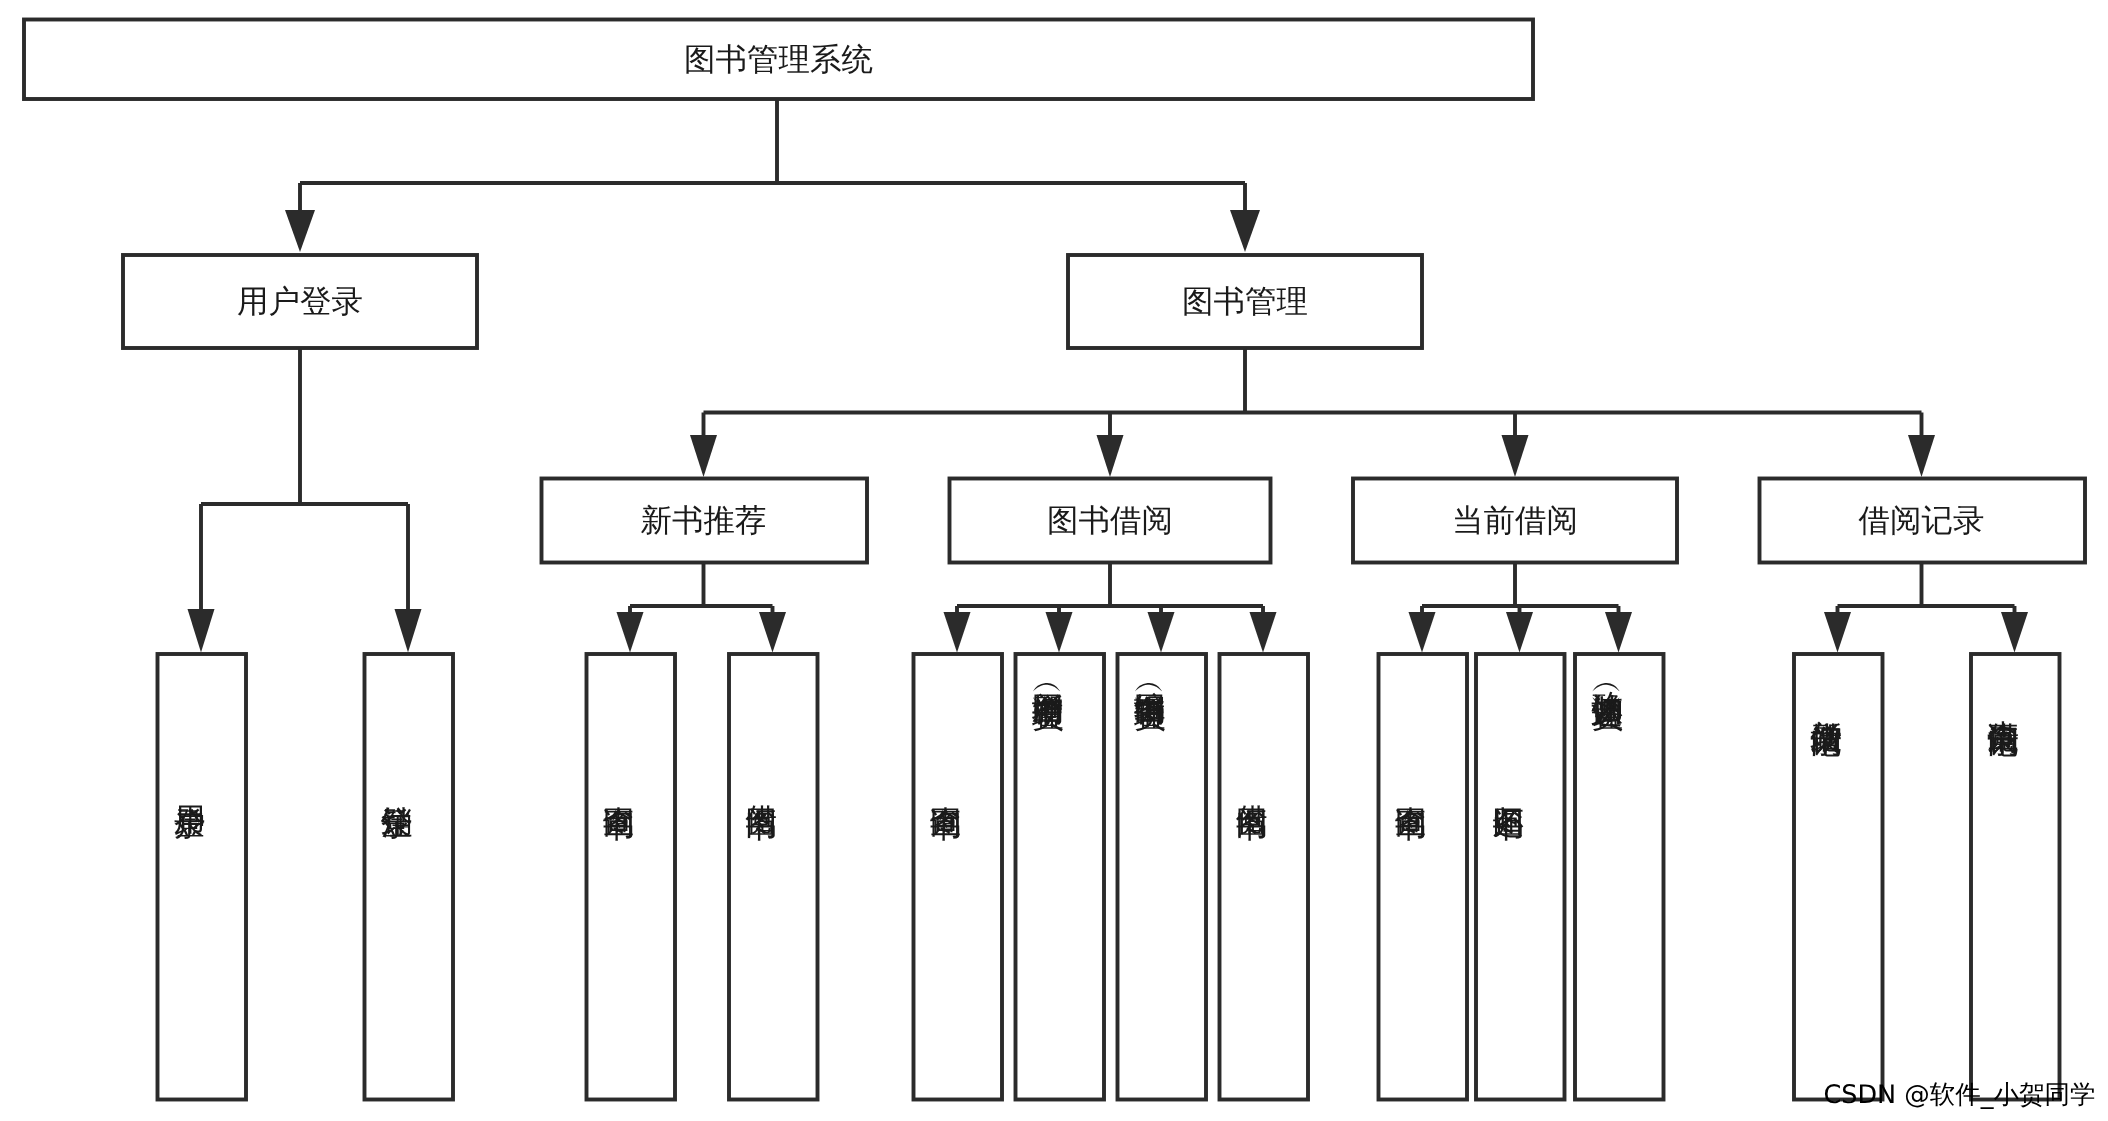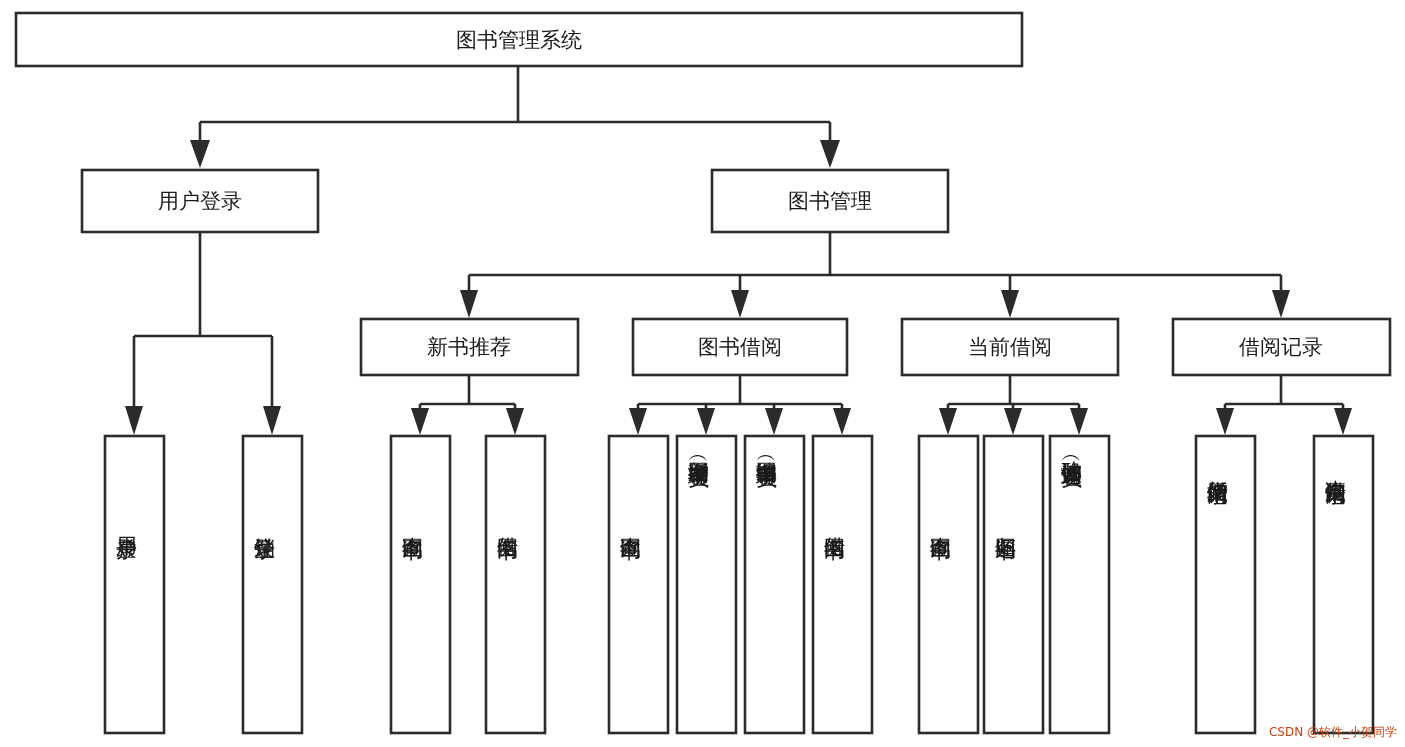--- a/index.html
+++ b/index.html
@@ -58,22 +58,22 @@
     text-align: left;
     white-space: nowrap;
     pointer-events: none;
     user-select: none;
   }
   .watermark {
     position: absolute;
     right: 8px;
     bottom: 6px;
     font-family: "DejaVu Sans", "Liberation Sans", sans-serif;
-    font-size: 12px;
-    color: #c2410c;
+    font-size: 17px;
+    color: #000000;
     white-space: nowrap;
     user-select: none;
   }
 </style>
 </head>
 <body>
 
 <div id="canvas">
 
   <svg class="diagram" viewBox="0 0 1405 747">

